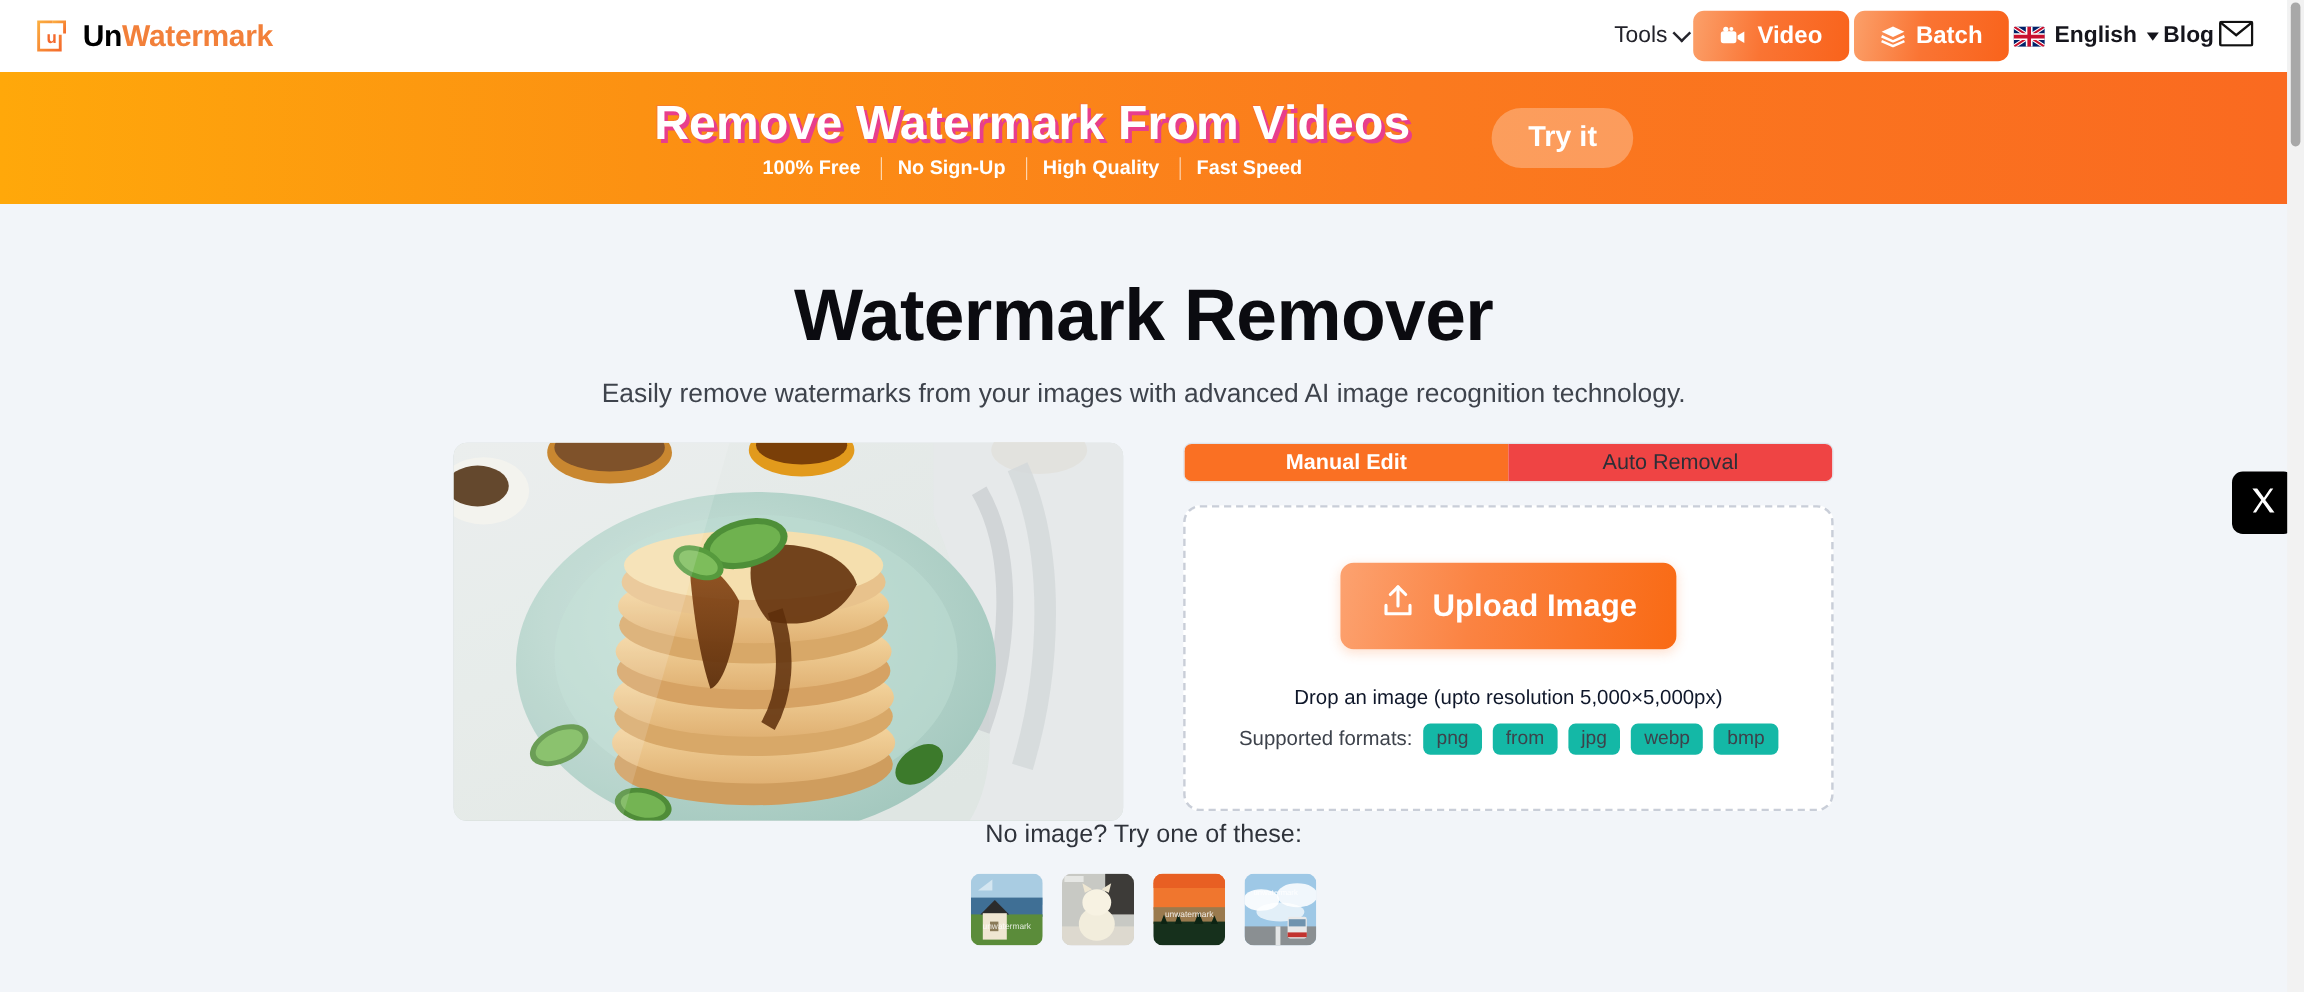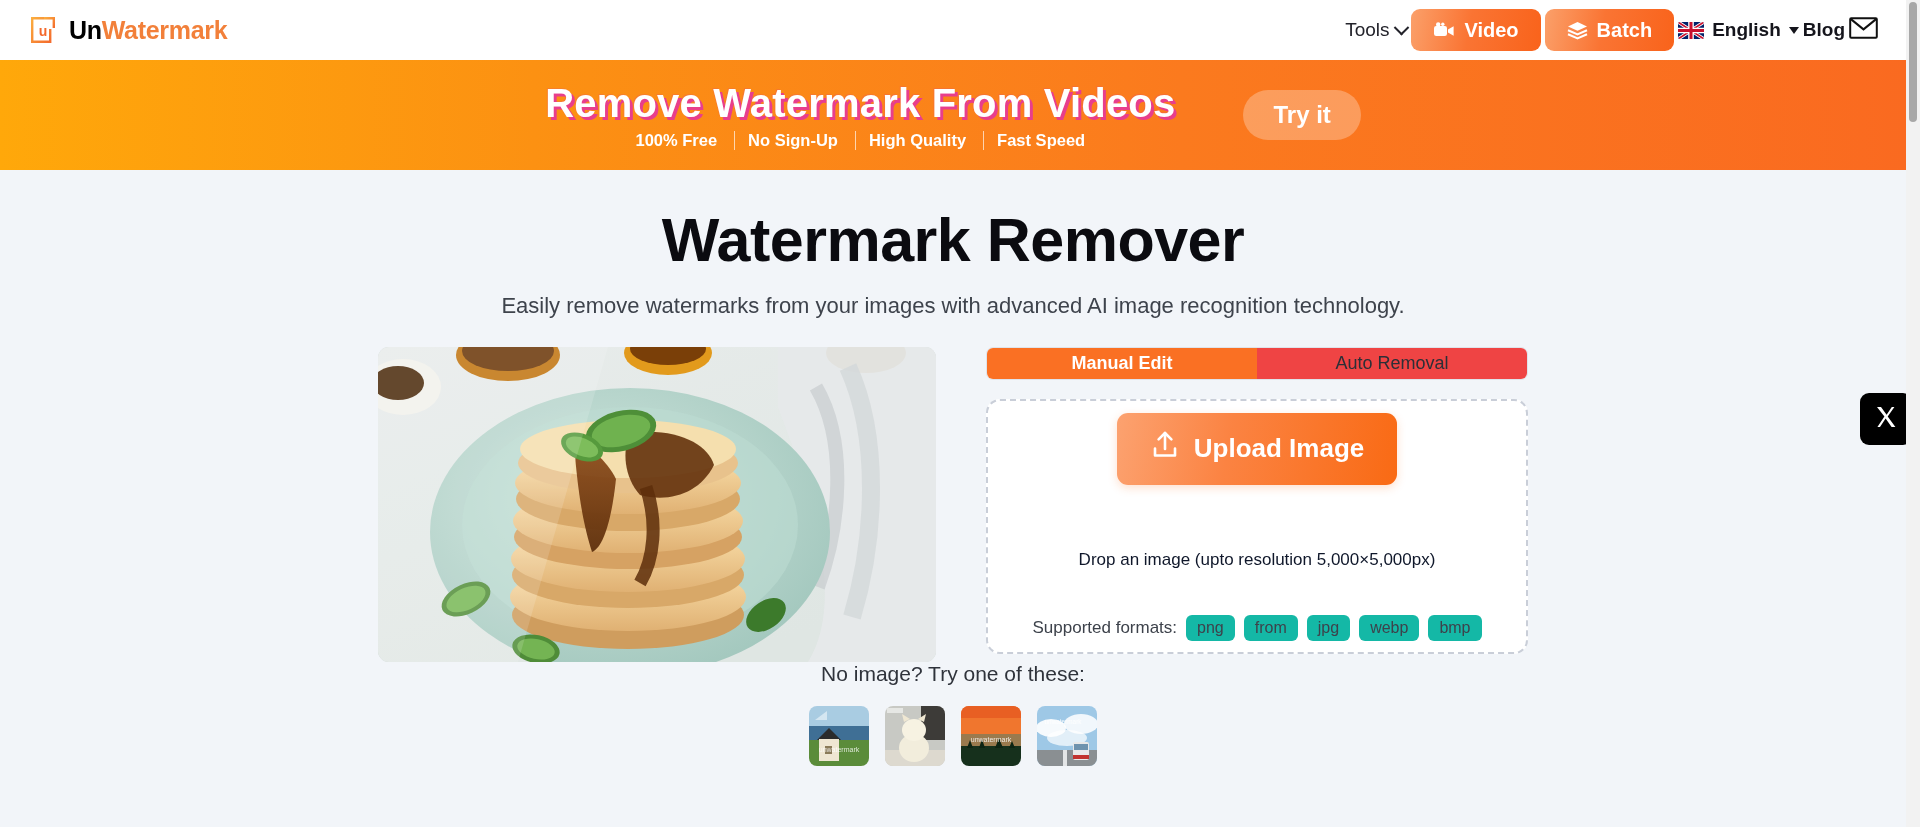--- a/index.html
+++ b/index.html
@@ -121,21 +121,21 @@
     border: none;
     font-size: 24px;
     font-weight: 700;
     padding: 11px 30px;
     border-radius: 30px;
     cursor: pointer;
     white-space: nowrap;
   }
 
   
-  .hero { text-align: center; padding-top: 38px; }
+  .hero { text-align: center; padding-top: 60px; }
   .hero h1 {
     font-size: 61px;
     font-weight: 800;
     color: #0b0b10;
     letter-spacing: -0.5px;
     line-height: 1.05;
   }
   .hero p {
     margin-top: 21px;
     font-size: 22px;
@@ -191,21 +191,20 @@
   .dropzone {
     margin-top: 19px;
     height: 255px;
     border: 2px dashed #c9ced8;
     border-radius: 14px;
     background: #ffffff;
     display: flex;
     flex-direction: column;
     align-items: center;
     justify-content: center;
-    gap: 34px;
   }
   .upload-btn {
     display: flex; align-items: center; gap: 14px;
     height: 72px;
     padding: 0 33px;
     border: none;
     border-radius: 11px;
     background: linear-gradient(100deg,#fca270 0%, #fb8342 40%, #f96a14 100%);
     color: #ffffff;
     font-size: 26px;

